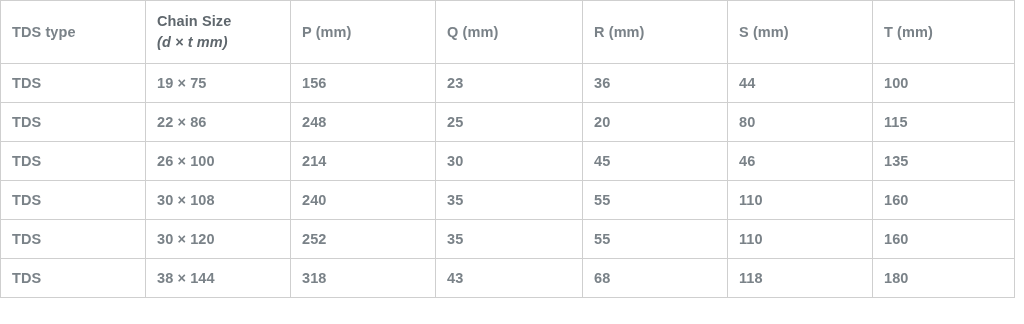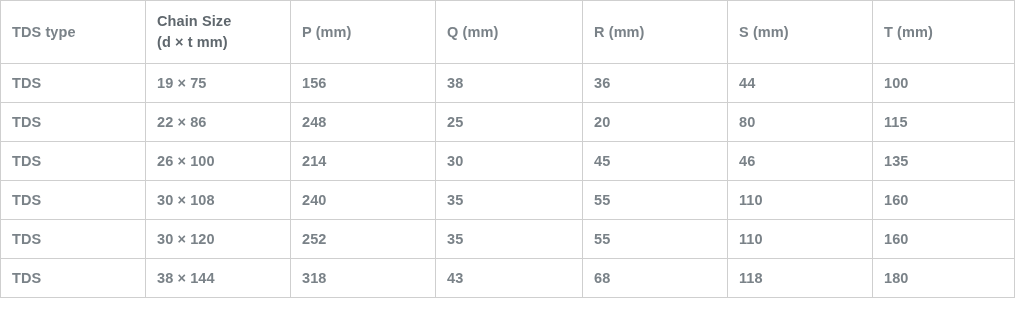--- a/index.html
+++ b/index.html
@@ -48,20 +48,21 @@
 
   
   .hdr-emphasis {
     font-weight: bold !important;
     color: #5f676d !important;
     line-height: 1.45;
     margin-top: 40px;
   }
   .hdr-emphasis .hdr-line-2 {
     display: block;
+    font-style: italic;
   }
 
   
   .col-type  { width: 145px; }
   .col-chain { width: 145px; }
   .col-p     { width: 145px; }
   .col-q     { width: 147px; }
   .col-r     { width: 145px; }
   .col-s     { width: 145px; }
   .col-t     { width: 142px; }
@@ -103,21 +104,21 @@
       <th>
         <span>T (mm)</span>
       </th>
     </tr>
   </thead>
   <tbody id="table-body">
       <tr>
         <td>TDS</td>
         <td>19 × 75</td>
         <td>156</td>
-        <td>38</td>
+        <td>23</td>
         <td>36</td>
         <td>44</td>
         <td>100</td>
       </tr>
       <tr>
         <td>TDS</td>
         <td>22 × 86</td>
         <td>248</td>
         <td>25</td>
         <td>20</td>

